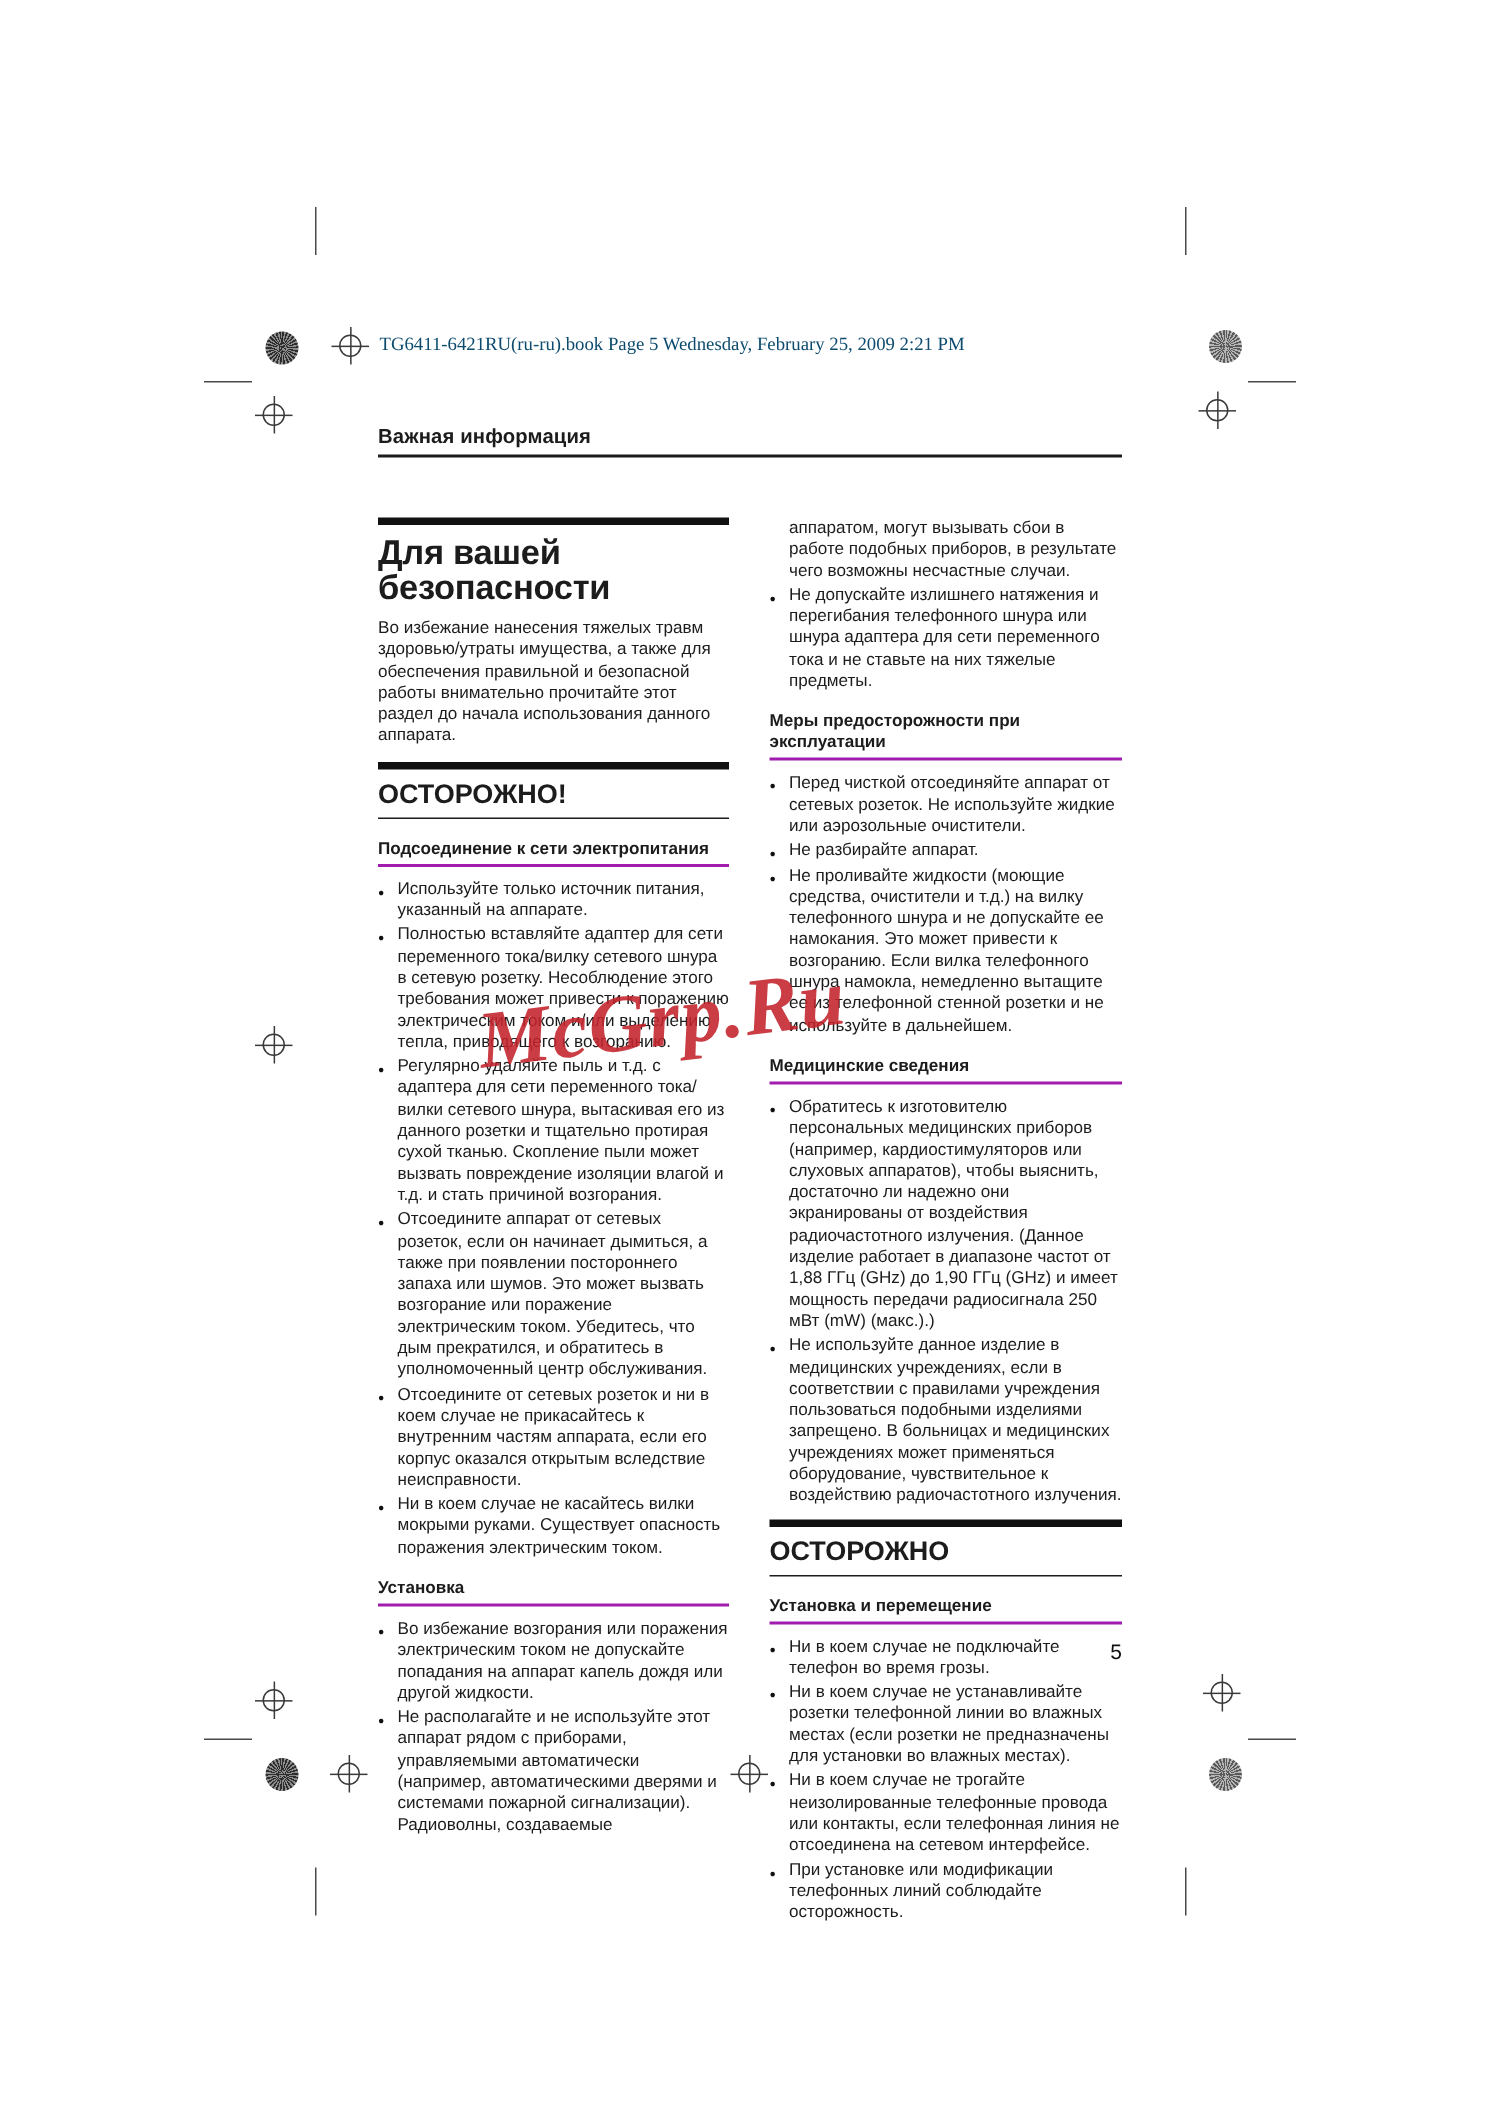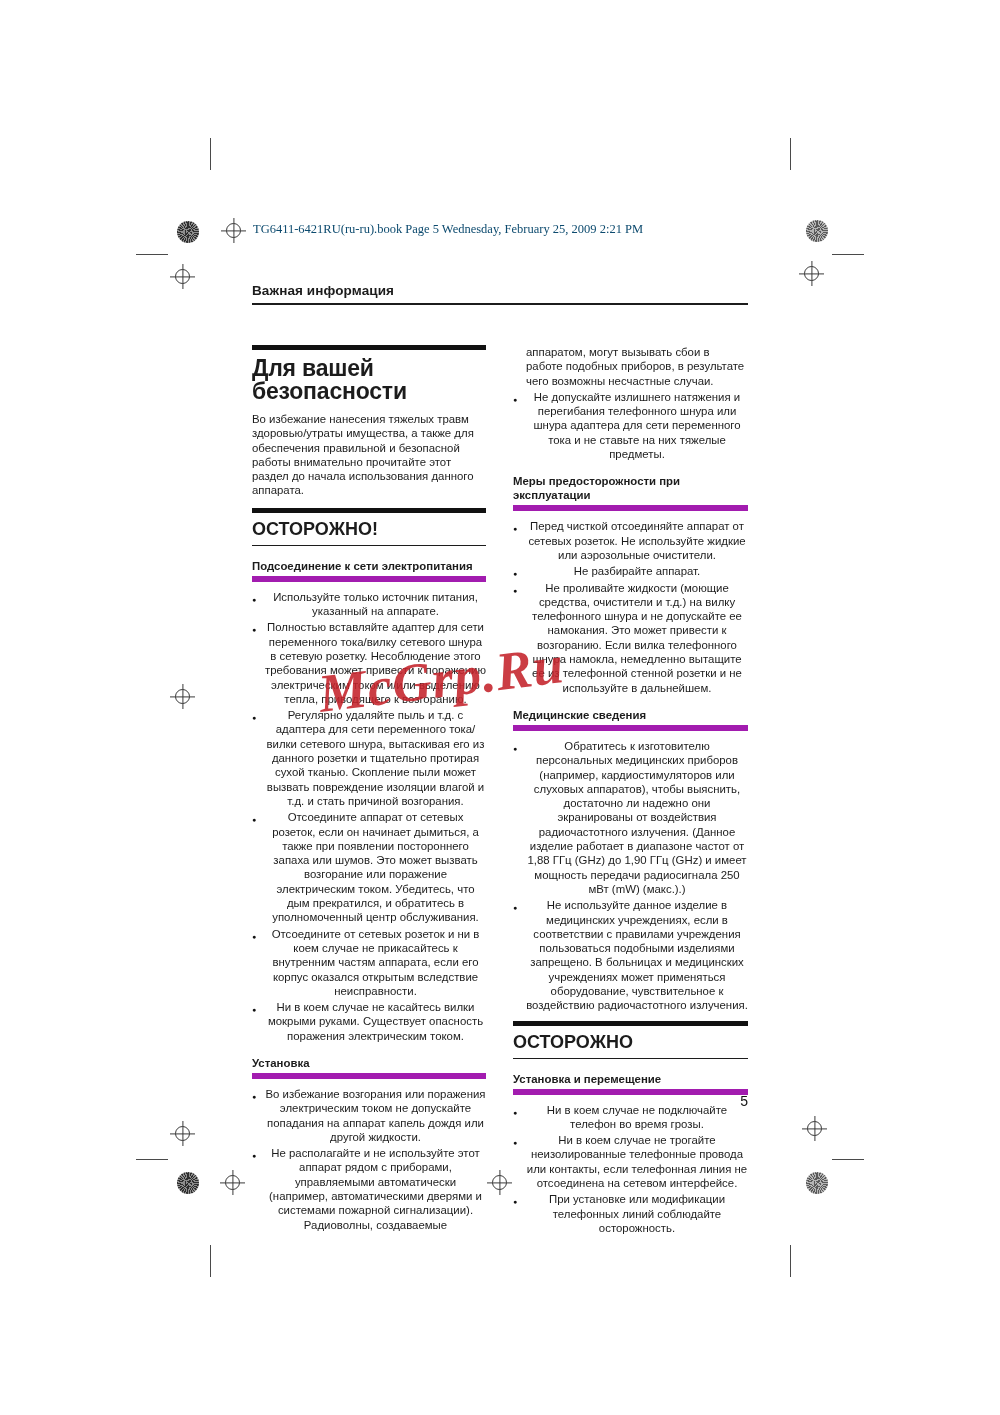--- a/index.html
+++ b/index.html
@@ -66,26 +66,26 @@
   .para{font-size:11.4px;line-height:14.3px;margin:0 0 10px 0;}
   .para.cont{padding-left:13px;margin-bottom:2px;}
 
   .warn-block{margin:4px 0 2px 0;}
   .warn-bar{height:5px;background:#111;margin-bottom:6px;}
   .warn-title{font-size:18px;font-weight:bold;margin:0 0 5px 0;}
   .warn-rule{border-top:1px solid #1c1c1c;margin-bottom:12px;}
 
   .subhead{
     font-size:11.4px;font-weight:bold;margin:13px 0 8px 0;
-    padding-bottom:3px;border-bottom:6px solid #a21caf;line-height:14px;
+    padding-bottom:3px;border-bottom:2px solid #a21caf;line-height:14px;
   }
   .bullets{list-style:none;margin:0 0 8px 0;padding:0;}
   .bullet-item{
     position:relative;padding-left:13px;margin:0 0 2px 0;
-    font-size:11.4px;line-height:14.3px;text-align:center;
+    font-size:11.4px;line-height:14.3px;
   }
   .bullet-item::before{
     content:"●";position:absolute;left:0;top:3px;font-size:7px;color:#111;
   }
 
   .page-number{
     position:absolute;left:252px;top:1093px;width:496px;
     text-align:right;font-size:14px;color:#111;
   }
 
@@ -171,20 +171,21 @@
             <li class="bullet-item">Не используйте данное изделие в медицинских учреждениях, если в соответствии с правилами учреждения пользоваться подобными изделиями запрещено. В больницах и медицинских учреждениях может применяться оборудование, чувствительное к воздействию радиочастотного излучения.</li>
           </ul>
           <div class="warn-block">
             <div class="warn-bar"></div>
             <h2 class="warn-title">ОСТОРОЖНО</h2>
             <div class="warn-rule"></div>
           </div>
           <h3 class="subhead">Установка и перемещение</h3>
           <ul class="bullets">
             <li class="bullet-item">Ни в коем случае не подключайте телефон во время грозы.</li>
+            <li class="bullet-item">Ни в коем случае не устанавливайте розетки телефонной линии во влажных местах (если розетки не предназначены для установки во влажных местах).</li>
             <li class="bullet-item">Ни в коем случае не трогайте неизолированные телефонные провода или контакты, если телефонная линия не отсоединена на сетевом интерфейсе.</li>
             <li class="bullet-item">При установке или модификации телефонных линий соблюдайте осторожность.</li>
           </ul>
         </div>
     </div>
   </div>
 
   <div class="page-number">5</div>
 
   <div class="watermark" style="color: rgb(196, 35, 43);">McGrp.Ru</div>

